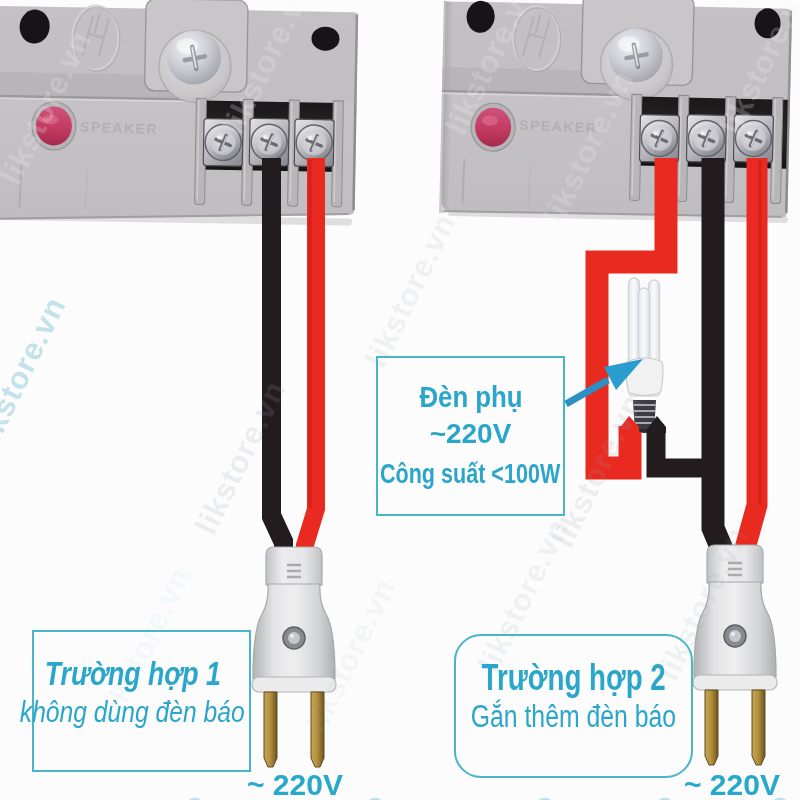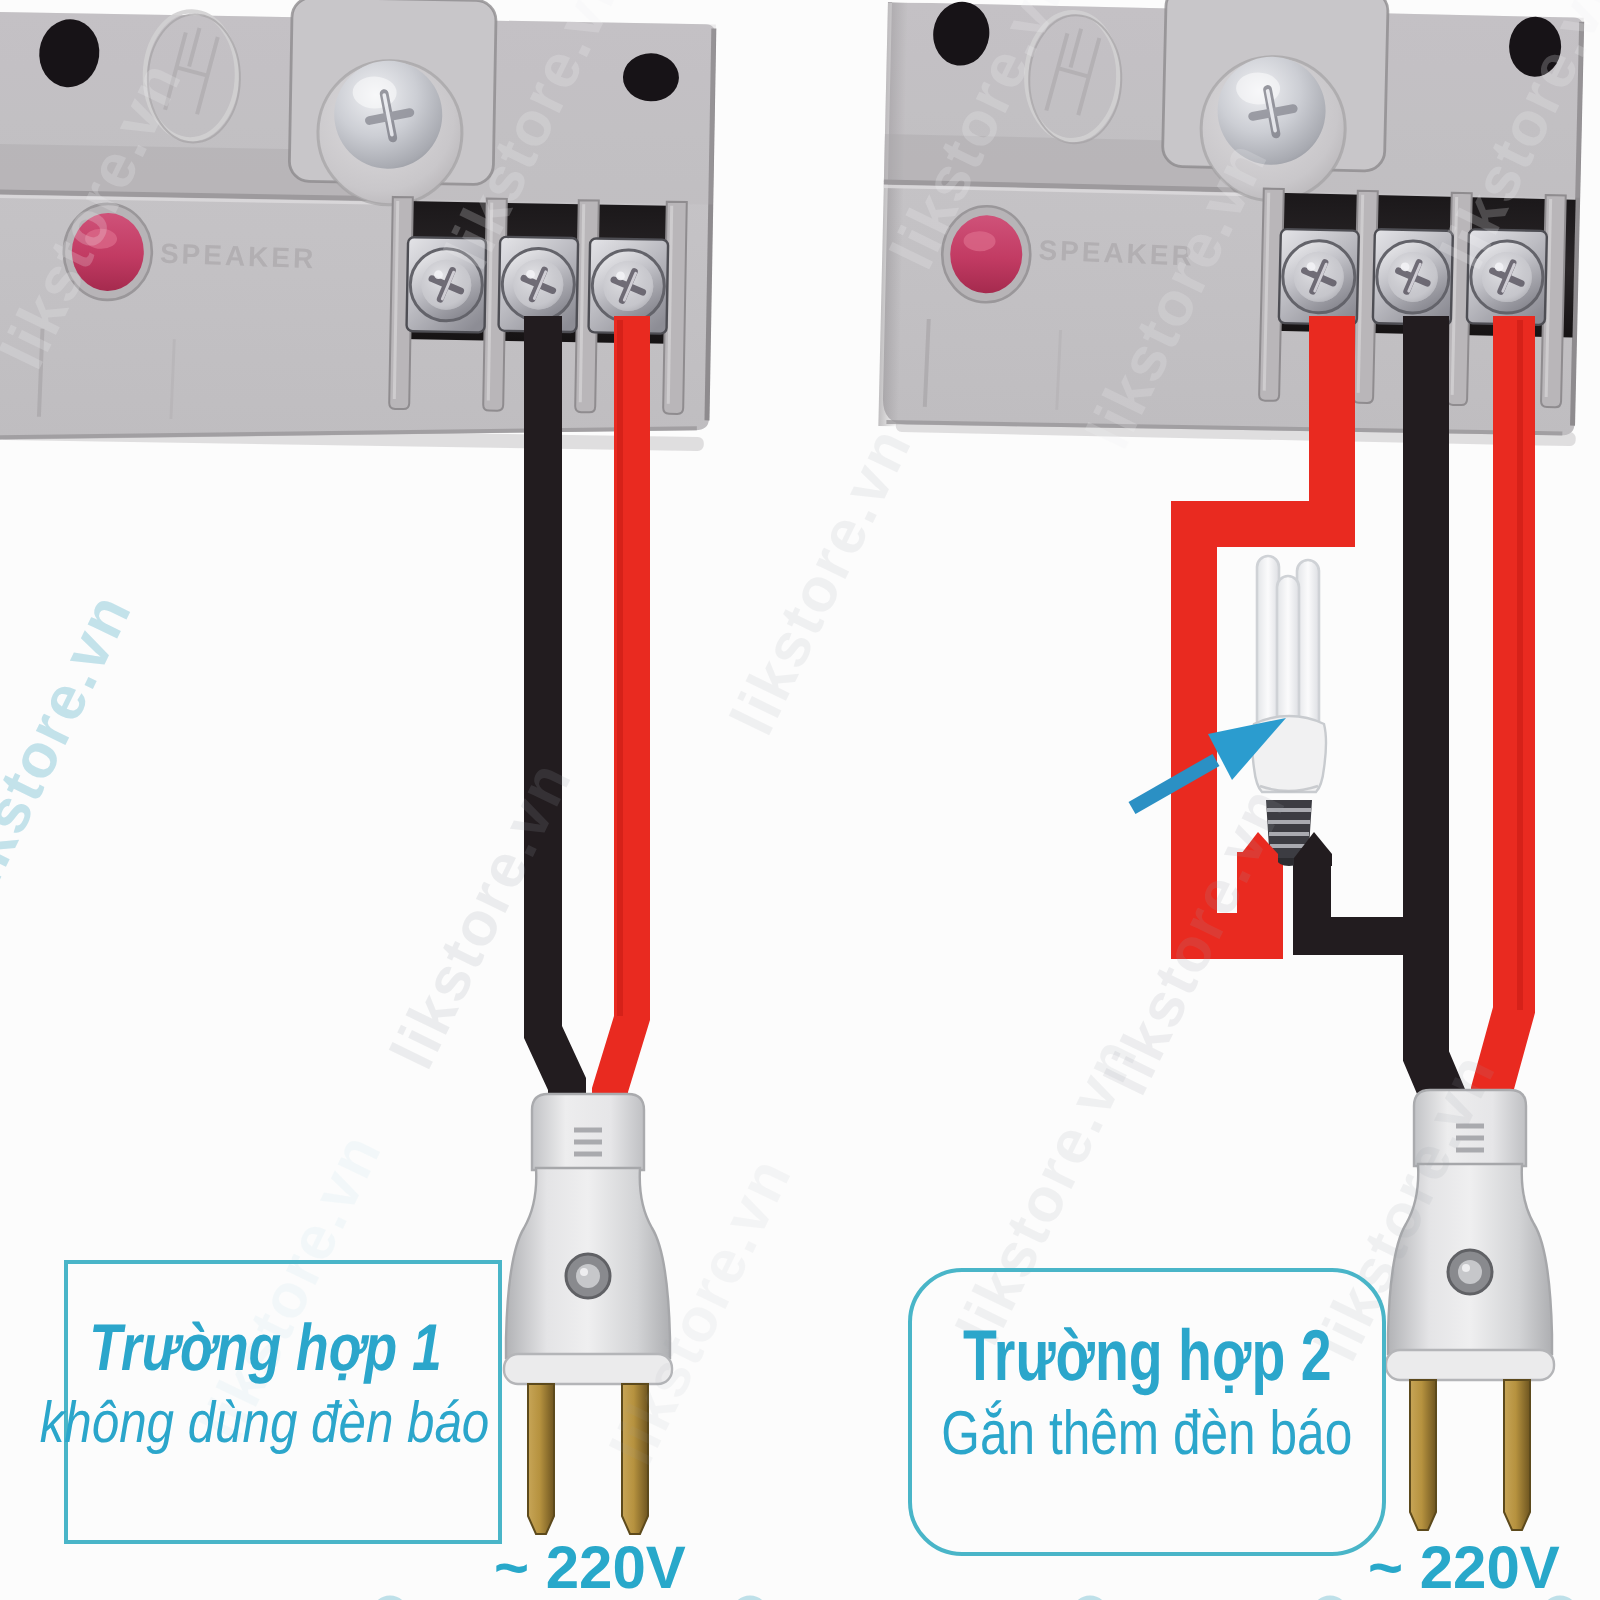--- a/index.html
+++ b/index.html
@@ -300,19 +300,24 @@
 <circle cx="545" cy="807" r="8" fill="none" stroke="#7fc3d6" stroke-width="2.5" opacity="0.5"></circle>
 <circle cx="665" cy="807" r="8" fill="none" stroke="#7fc3d6" stroke-width="2.5" opacity="0.5"></circle>
 <circle cx="780" cy="807" r="8" fill="none" stroke="#7fc3d6" stroke-width="2.5" opacity="0.5"></circle>
 </svg>
 <div class="box" style="left:32px;top:630px;width:215px;height:114px;padding-top:24px;font-style:italic;">
       <div style="transform:translateX(-9px);display:flex;flex-direction:column;align-items:center;">
  <span style="font-weight:bold;font-size:33px;transform:scaleX(0.81);">Trường hợp 1</span>
  <span style="font-size:29px;margin-top:3px;transform:scaleX(0.85);">không dùng đèn báo</span>
 </div>
     </div>
+<div class="box" style="left:376px;top:356px;width:185px;height:134px;padding-top:22px;font-weight:bold;">
+ <span style="font-size:30px;transform:scaleX(0.86);">Đèn phụ</span>
+ <span style="font-size:28px;margin-top:4px;">~220V</span>
+ <span style="font-size:28px;margin-top:9px;transform:scaleX(0.77);">Công suất &lt;100W</span>
+</div>
 <div class="box" style="left:454px;top:634px;width:235px;height:118px;padding-top:22px;border-radius:27px;">
  <span style="font-weight:bold;font-size:36px;transform:scaleX(0.77);">Trường hợp 2</span>
  <span style="font-size:31px;margin-top:2px;transform:scaleX(0.8);">Gắn thêm đèn báo</span>
 </div>
 <div class="v220" style="left:247px;top:768px;">~ 220V</div>
 <div class="v220" style="left:684px;top:768px;">~ 220V</div>
 </div>
 
 </body></html>

